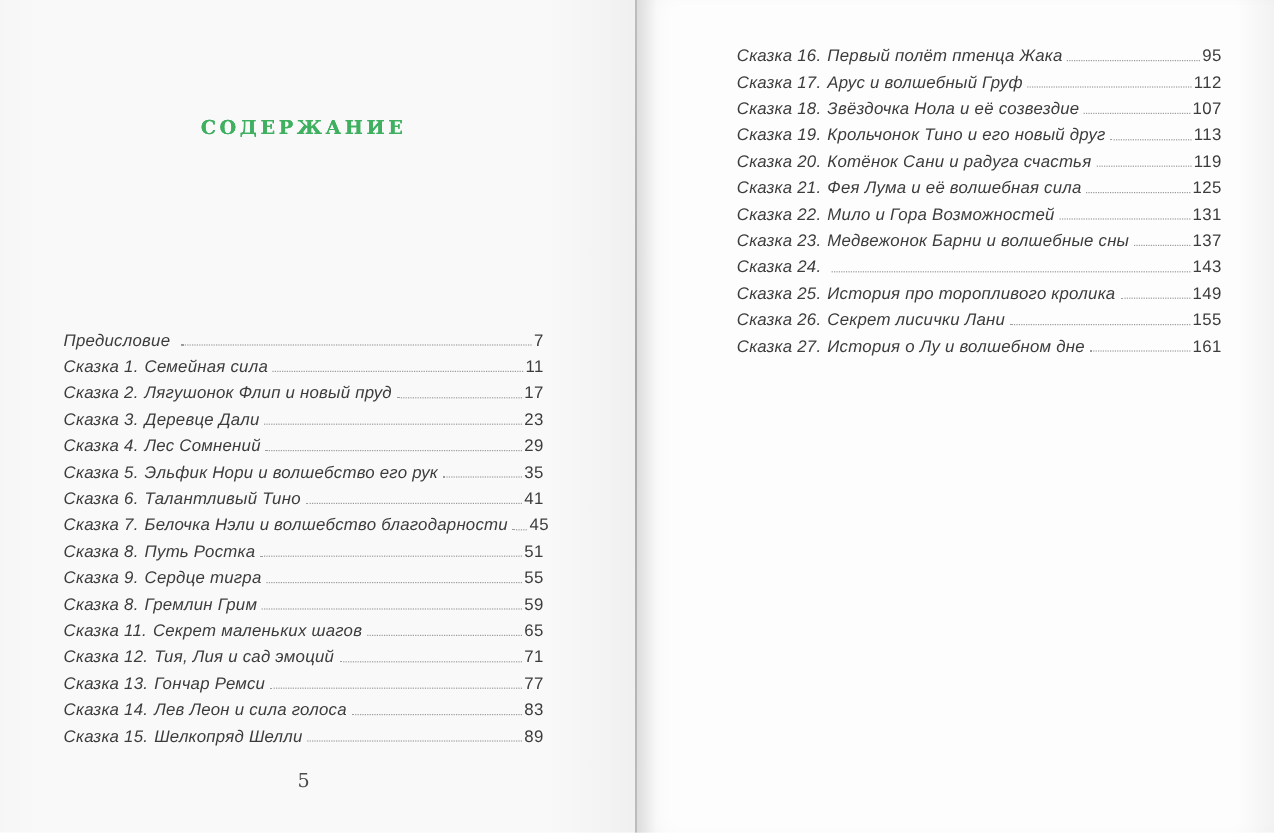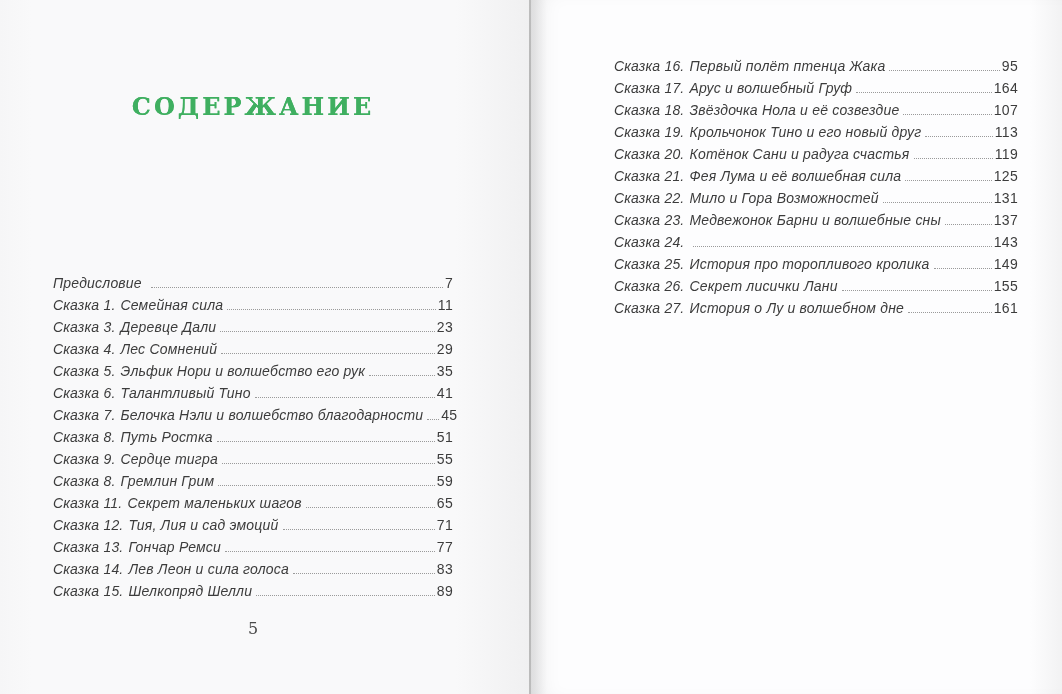--- a/index.html
+++ b/index.html
@@ -23,30 +23,30 @@
     padding:0 44px 0 83px;
     background:linear-gradient(to right,#ededee 0%, #fdfdfe 3%, #fdfdfe 94%, #f2f2f3 100%);
     box-shadow:inset 22px 0 24px -16px rgba(0,0,0,0.10);
   }
 
   .contents-title {
     margin-top:92px;
     text-align:center;
     font-family:"DejaVu Serif", serif;
     font-weight:bold;
-    font-size:24px;
+    font-size:16px;
     line-height:29px;
     letter-spacing:3px;
     color:var(--green,#3faf60);
     text-shadow:0 0 0.4px var(--green,#3faf60);
   }
 
   .toc { display:block; }
   .toc-left  { margin-top:151px; }
-  .toc-right { margin-top:55px; }
+  .toc-right { margin-top:35px; }
 
   .toc-row {
     display:flex;
     align-items:baseline;
     height:22px;
     font-size:14px;
     line-height:22px;
     white-space:nowrap;
   }
   .toc-prefix { font-style:italic; margin-right:5px; letter-spacing:0.2px; }
@@ -82,20 +82,26 @@
           <span class="toc-leader"></span>
           <span class="toc-page">7</span>
         </div>
         <div class="toc-row">
           <span class="toc-prefix">Сказка 1.</span>
           <span class="toc-title">Семейная сила</span>
           <span class="toc-leader"></span>
           <span class="toc-page">11</span>
         </div>
         <div class="toc-row">
+          <span class="toc-prefix">Сказка 2.</span>
+          <span class="toc-title">Лягушонок Флип и новый пруд</span>
+          <span class="toc-leader"></span>
+          <span class="toc-page">17</span>
+        </div>
+        <div class="toc-row">
           <span class="toc-prefix">Сказка 3.</span>
           <span class="toc-title">Деревце Дали</span>
           <span class="toc-leader"></span>
           <span class="toc-page">23</span>
         </div>
         <div class="toc-row">
           <span class="toc-prefix">Сказка 4.</span>
           <span class="toc-title">Лес Сомнений</span>
           <span class="toc-leader"></span>
           <span class="toc-page">29</span>
@@ -178,21 +184,21 @@
         <div class="toc-row">
           <span class="toc-prefix">Сказка 16.</span>
           <span class="toc-title">Первый полёт птенца Жака</span>
           <span class="toc-leader"></span>
           <span class="toc-page">95</span>
         </div>
         <div class="toc-row">
           <span class="toc-prefix">Сказка 17.</span>
           <span class="toc-title">Арус и волшебный Груф</span>
           <span class="toc-leader"></span>
-          <span class="toc-page">164</span>
+          <span class="toc-page">112</span>
         </div>
         <div class="toc-row">
           <span class="toc-prefix">Сказка 18.</span>
           <span class="toc-title">Звёздочка Нола и её созвездие</span>
           <span class="toc-leader"></span>
           <span class="toc-page">107</span>
         </div>
         <div class="toc-row">
           <span class="toc-prefix">Сказка 19.</span>
           <span class="toc-title">Крольчонок Тино и его новый друг</span>

